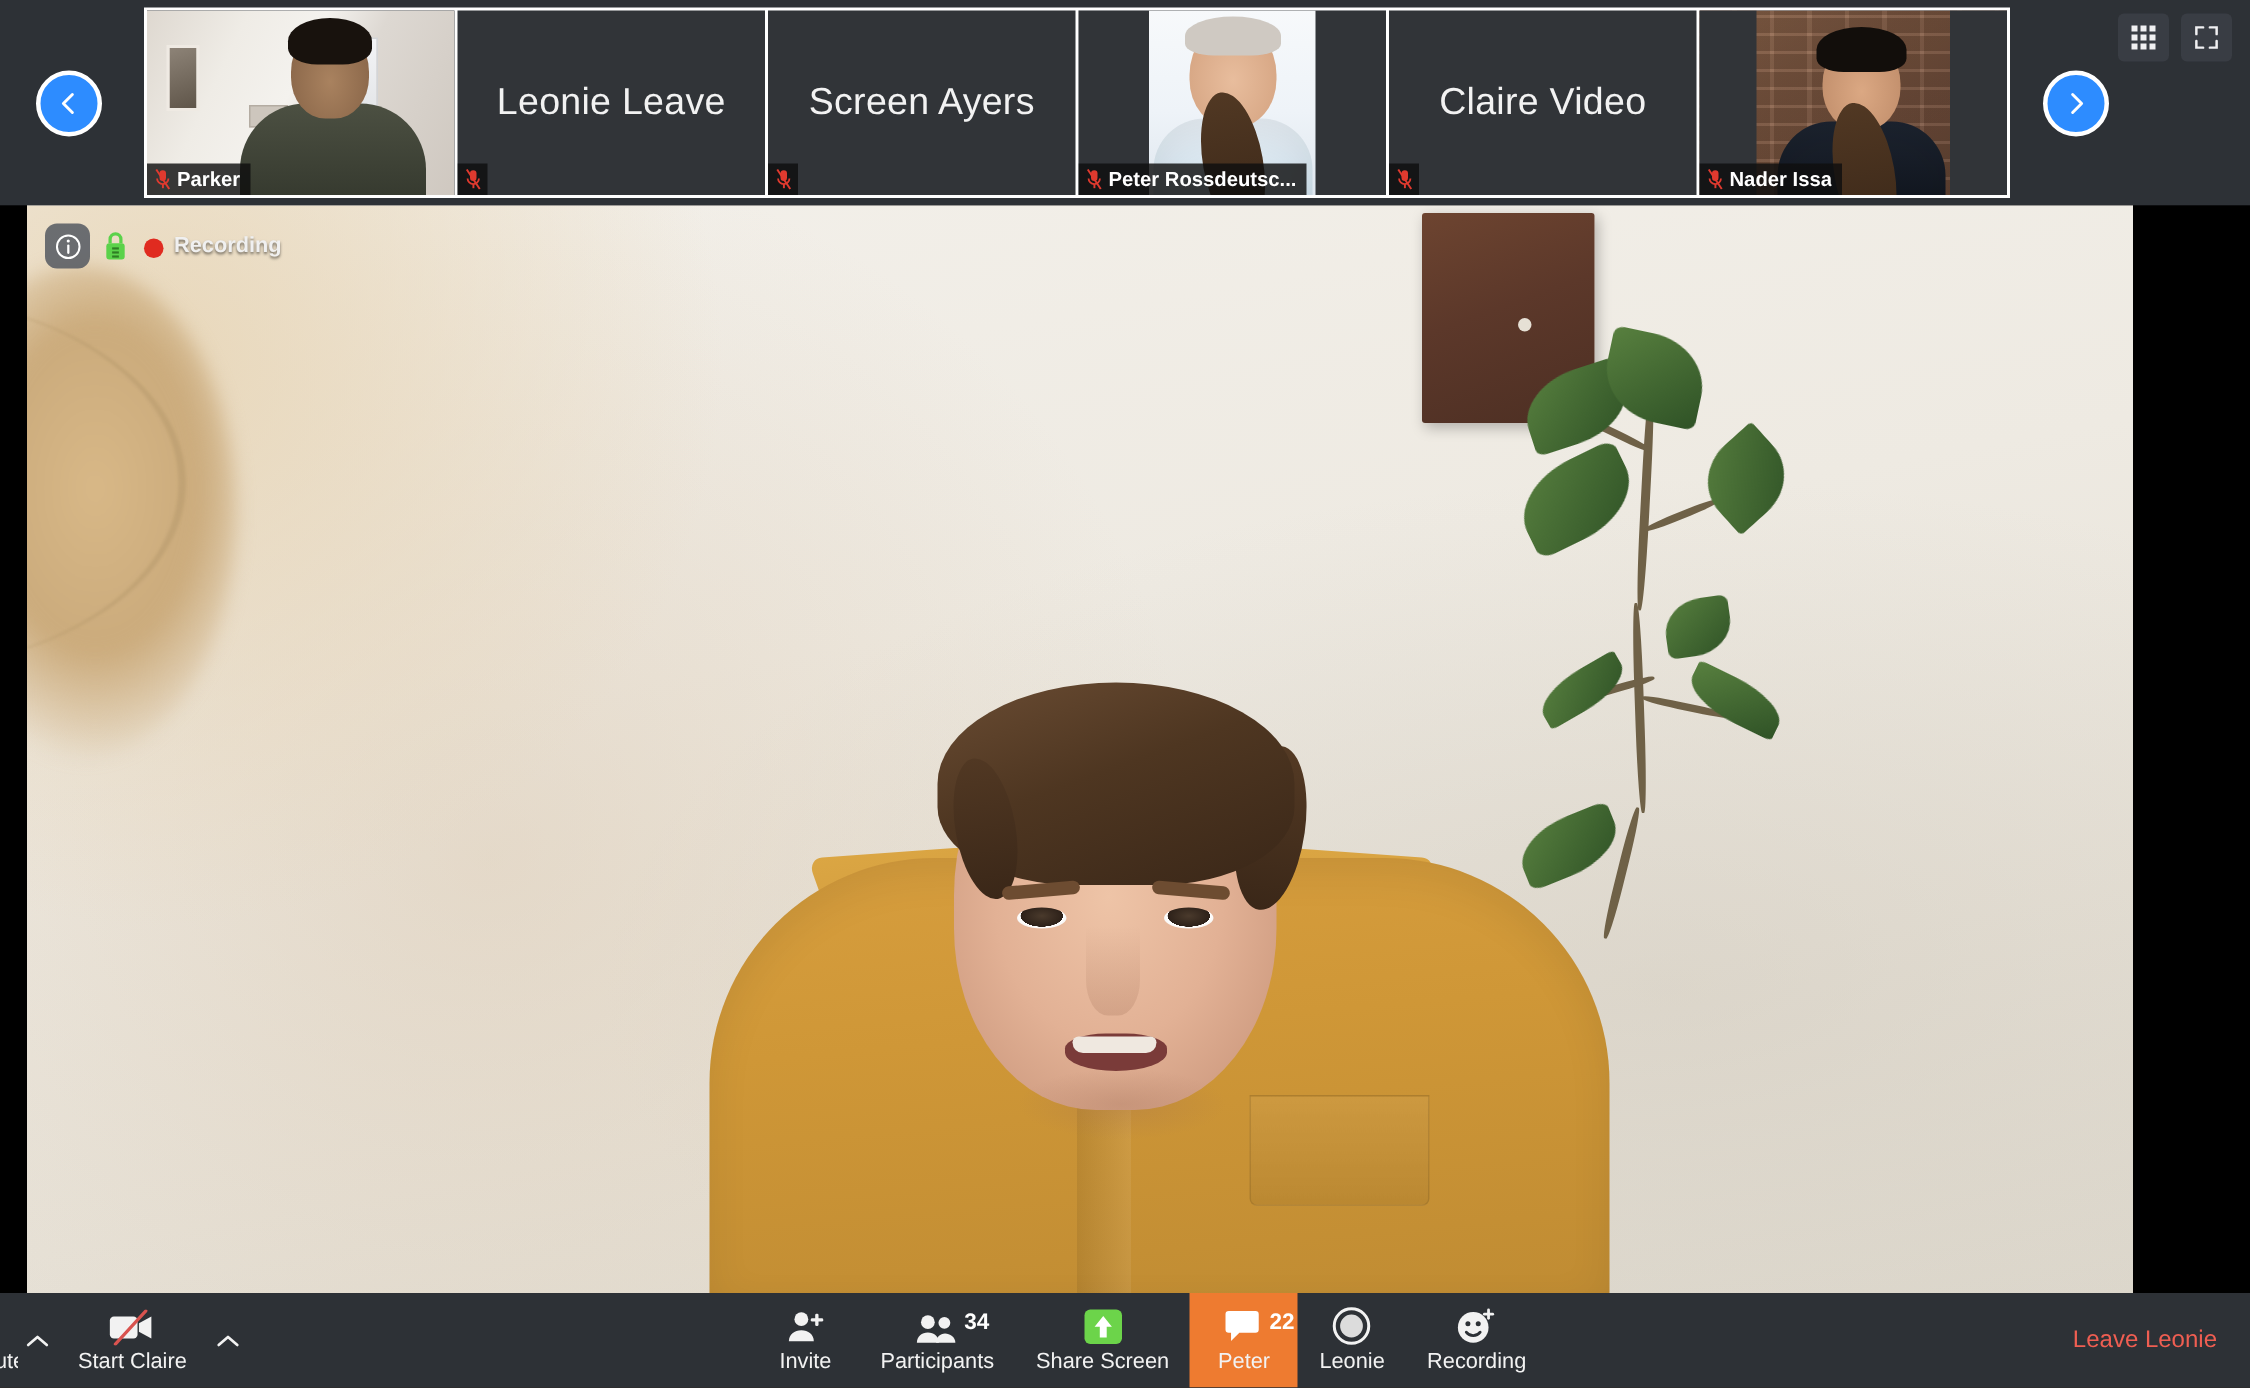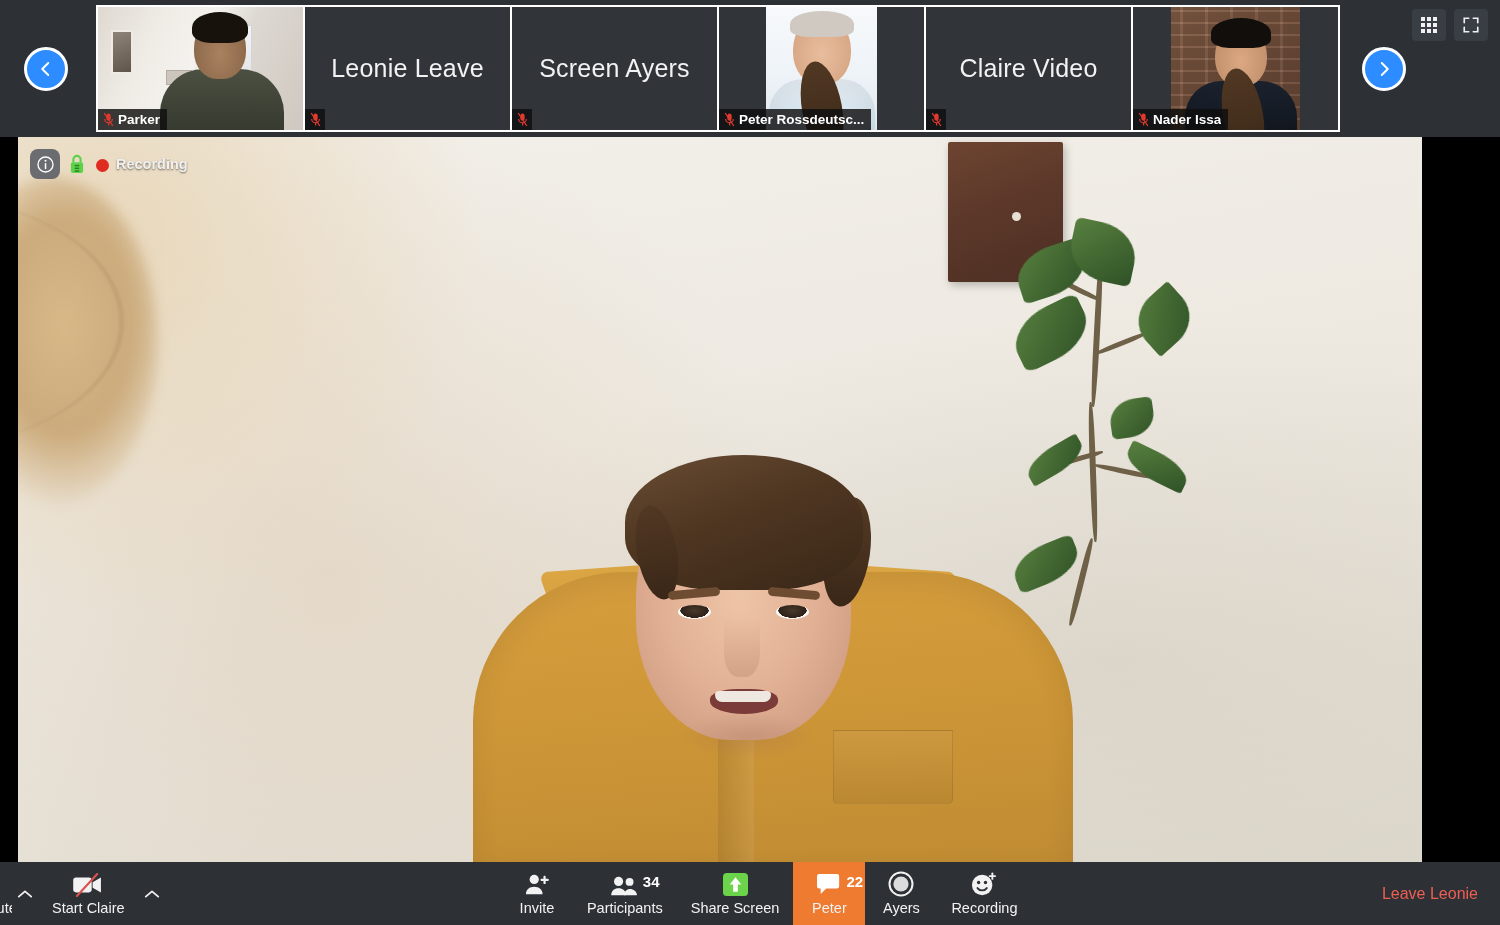--- a/index.html
+++ b/index.html
@@ -685,21 +685,21 @@
       <span class="tb-label">Peter</span>
     </div>
 
     <div class="tb-item">
       <span class="tb-ico">
         <svg width="26" height="26" viewBox="0 0 26 26">
           <circle cx="13" cy="13" r="11.5" fill="none" stroke="#f2f2f2" stroke-width="2"></circle>
           <circle cx="13" cy="13" r="7.6" fill="#dcdcdc"></circle>
         </svg>
       </span>
-      <span class="tb-label">Ayers</span>
+      <span class="tb-label">Leonie</span>
     </div>
 
     <div class="tb-item">
       <span class="tb-ico">
         <svg width="28" height="26" viewBox="0 0 30 28">
           <circle cx="13" cy="15" r="11" fill="#f2f2f2"></circle>
           <circle cx="9.2" cy="12.4" r="1.8" fill="#2d3136"></circle>
           <circle cx="16.6" cy="12.4" r="1.8" fill="#2d3136"></circle>
           <path d="M8 18.4a6.2 6.2 0 0 0 10 0" fill="none" stroke="#2d3136" stroke-width="2" stroke-linecap="round"></path>
           <rect x="23" y="1.5" width="2" height="8" rx="1" fill="#f2f2f2"></rect>

